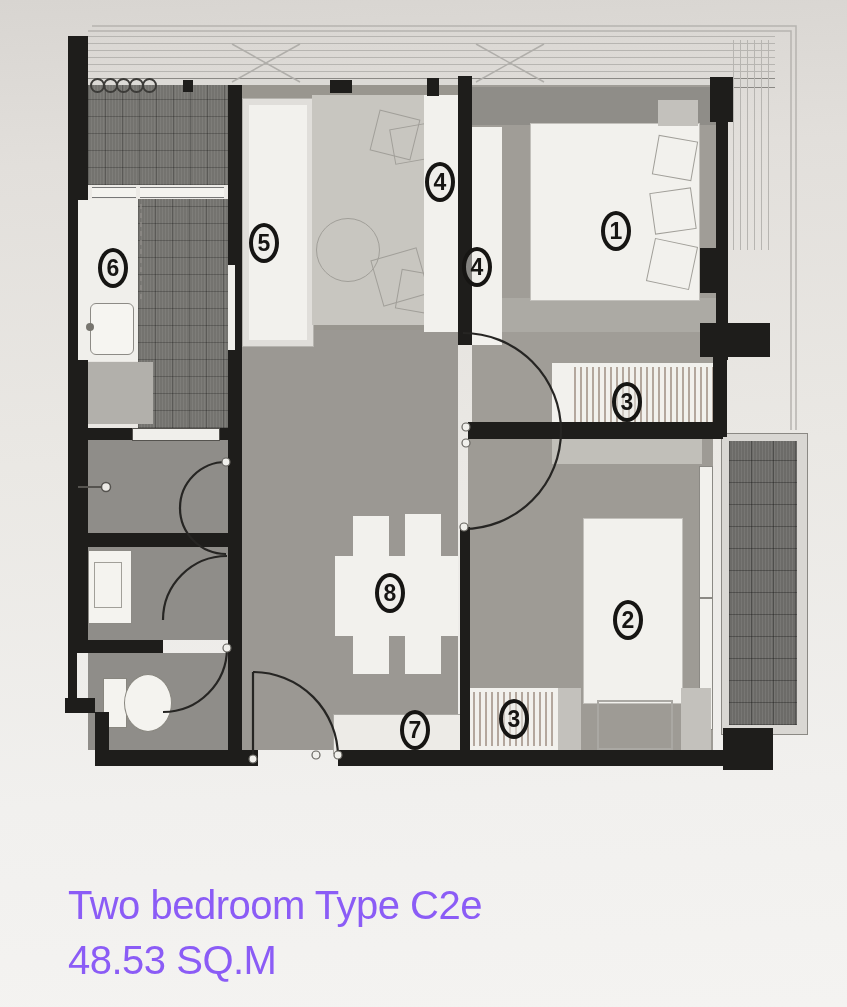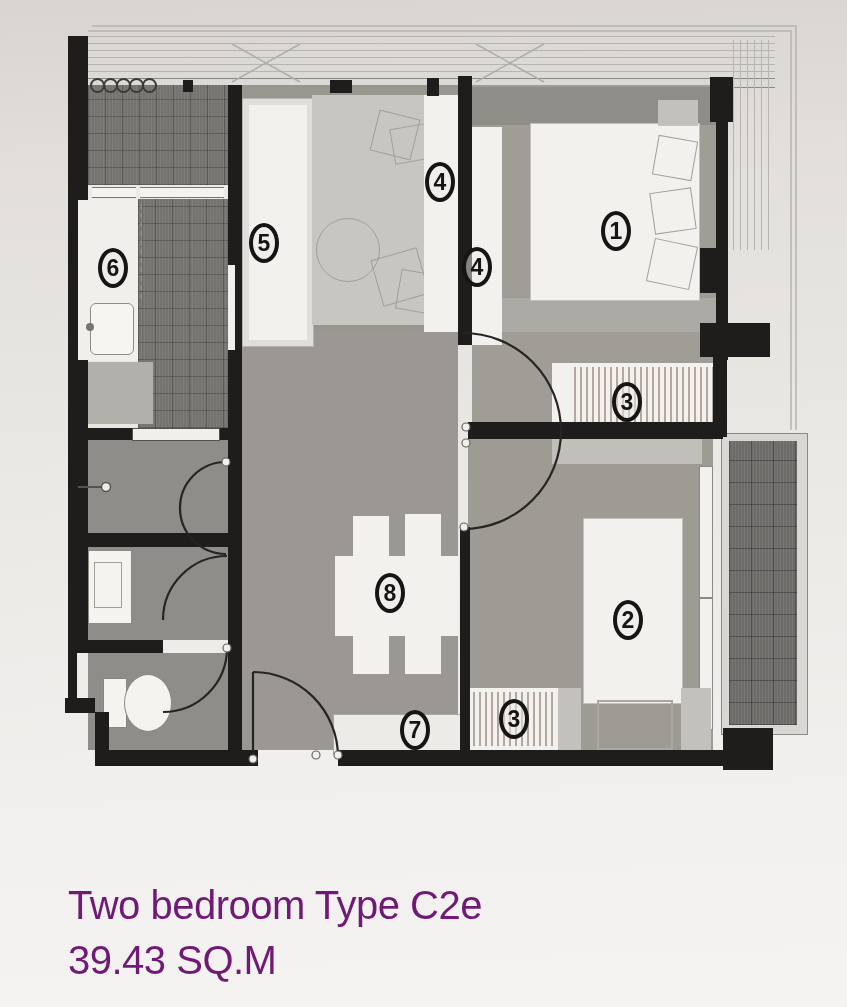--- a/index.html
+++ b/index.html
@@ -29,21 +29,21 @@
   }
   .winh{background-image:repeating-linear-gradient(180deg,#b7b5b1 0 1px,transparent 1px 7px)}
   .winv{background-image:repeating-linear-gradient(90deg,#b7b5b1 0 1px,transparent 1px 7px)}
   .clothes{background-image:repeating-linear-gradient(90deg,rgba(118,94,78,.5) 0 2px,transparent 2px 6px)}
   .band{position:absolute;background:#c1bfb9}
   .marker{
     position:absolute;width:30px;height:40px;border:4px solid #161513;border-radius:50%;
     background:rgba(236,235,231,.5);display:flex;align-items:center;justify-content:center;
     transform:translate(-50%,-50%);font-size:23px;font-weight:bold;color:#161513;box-sizing:border-box;
   }
-  .caption{position:absolute;left:68px;top:878px;color:#701a75;font-size:40px;line-height:55px;letter-spacing:-0.5px}
+  .caption{position:absolute;left:68px;top:878px;color:#8b5cf6;font-size:40px;line-height:55px;letter-spacing:-0.5px}
   svg{position:absolute;left:0;top:0}
 </style>
 </head>
 <body>
 
 <div class="a" style="left:0;top:0;width:847px;height:1007px">
 
   <div class="a winh" style="left:88px;top:36px;width:687px;height:46px"></div>
   <div class="a" style="left:88px;top:78px;width:687px;height:8px;background:#dcdad6;border-top:1px solid #8b8985;border-bottom:1px solid #8b8985"></div>
   <div class="a winv" style="left:733px;top:40px;width:42px;height:210px"></div>
@@ -203,16 +203,16 @@
     </div>
   <div class="marker" style="left:415px;top:730px">
       <span>7</span>
     </div>
   <div class="marker" style="left:390px;top:593px">
       <span>8</span>
     </div>
 
   <div class="caption">
     <div>Two bedroom  Type C2e</div>
-    <div>39.43 SQ.M</div>
+    <div>48.53 SQ.M</div>
   </div>
 
 </div>
 
 </body></html>

